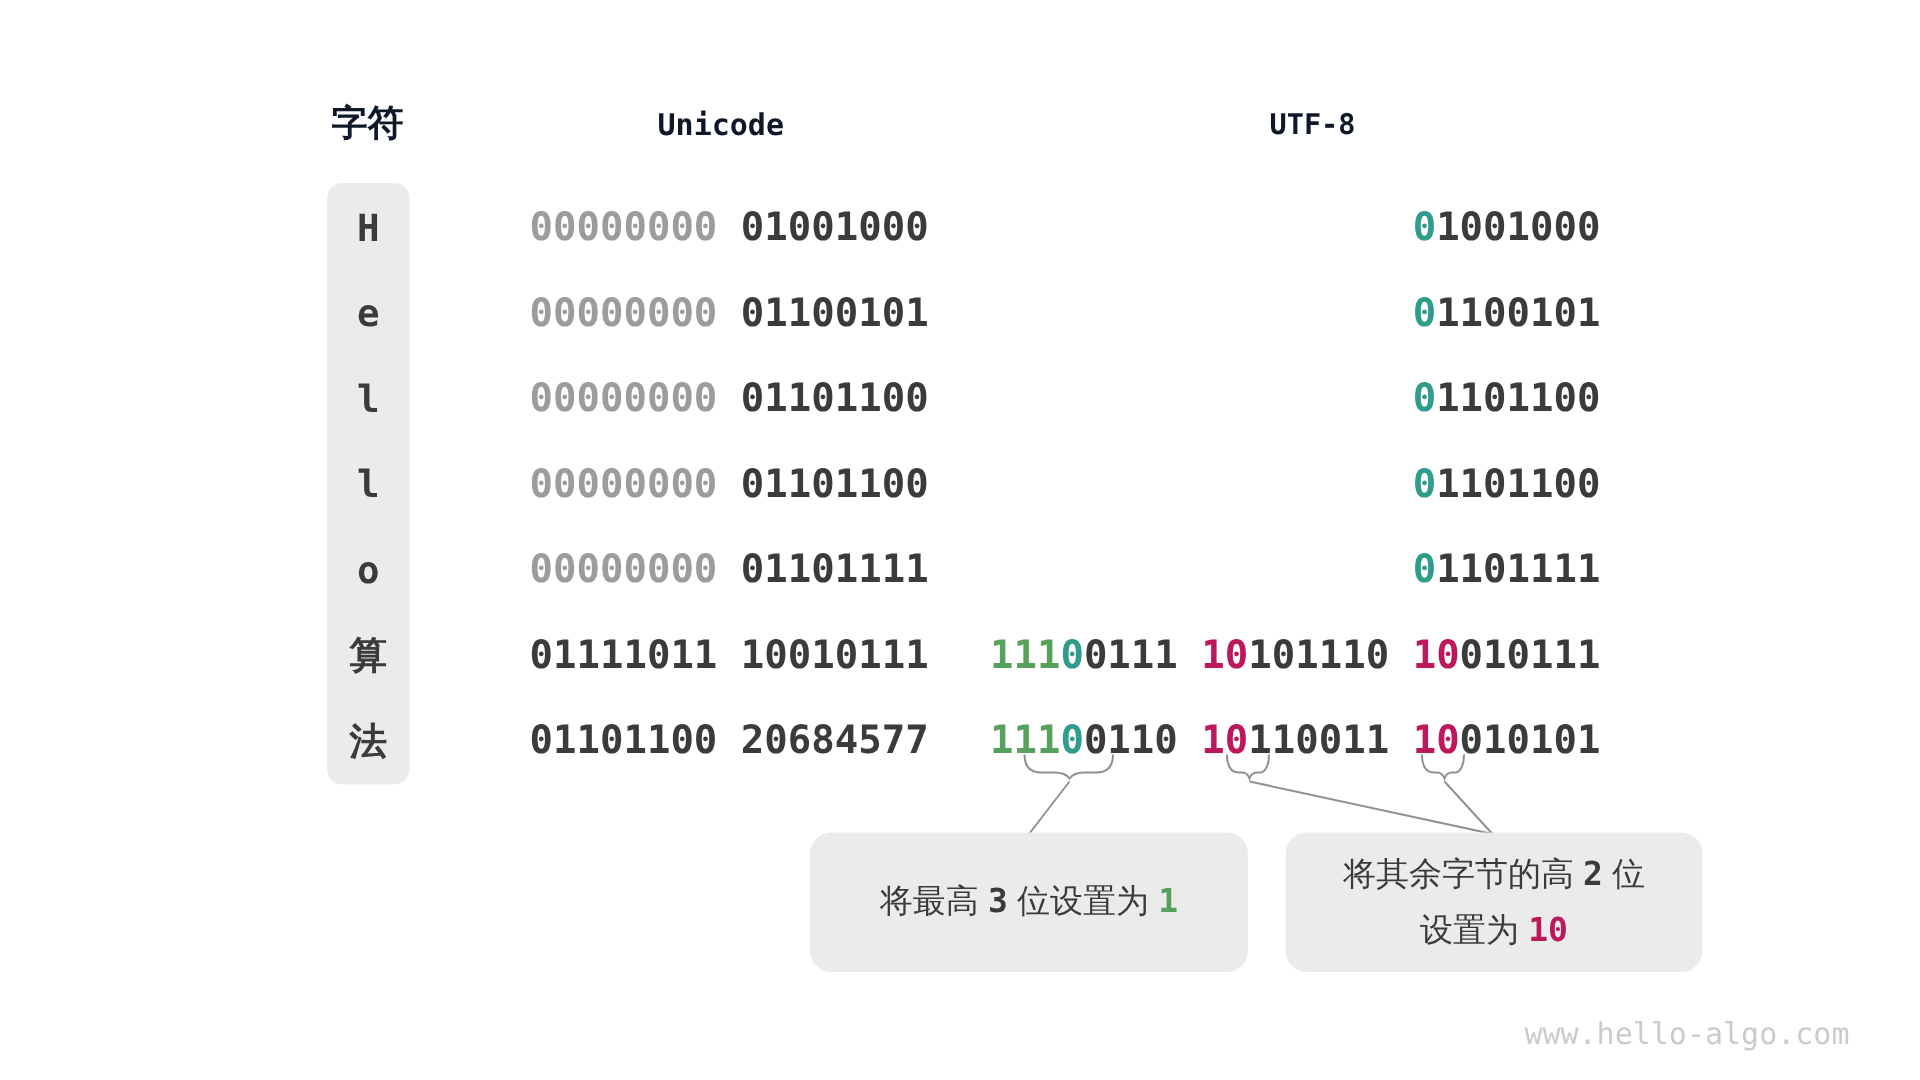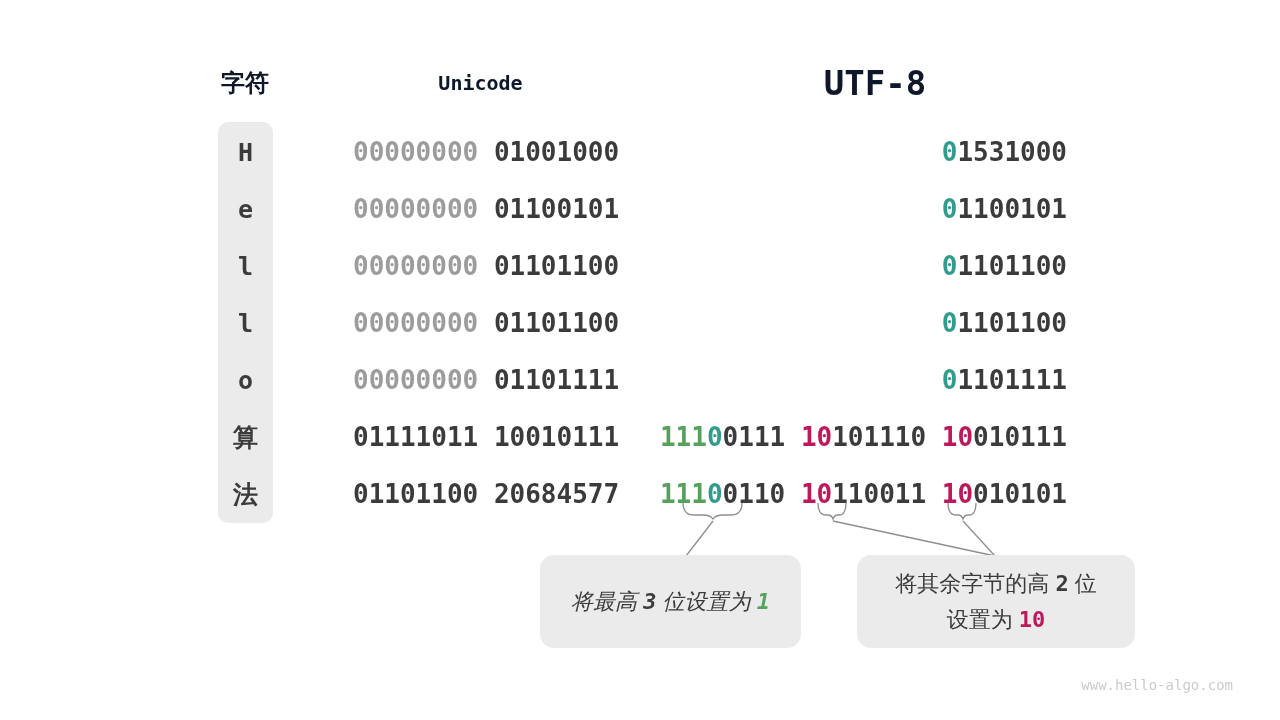--- a/index.html
+++ b/index.html
@@ -8,21 +8,21 @@
 
   .canvas { position: absolute; left: 0; top: 0; width: 1280px; height: 720px; }
 
   .mono { font-family: "DejaVu Sans Mono", monospace; }
 
   
   .hdr { position: absolute; top: 68px; height: 30px; line-height: 30px;
          text-align: center; font-weight: bold; color: #0f172a; }
   .hdr-char    { left: 214px; width: 62px;  font-size: 24px; }
   .hdr-unicode { left: 353px; width: 255px; font-size: 20px; font-family: "DejaVu Sans Mono", monospace; }
-  .hdr-utf8    { left: 683px; width: 384px; font-size: 34px; font-family: "DejaVu Sans Mono", monospace; }
+  .hdr-utf8    { left: 683px; width: 384px; font-size: 19px; font-family: "DejaVu Sans Mono", monospace; }
 
   
   .char-pill { position: absolute; left: 218px; top: 122px; width: 55px; height: 401px;
                background: #ebebeb; border-radius: 10px; }
 
   
   #rows { position: absolute; left: 0; top: 123px; width: 1280px; height: 400px;
           display: flex; flex-direction: column; }
   .row { flex: 1; position: relative; }
   .cell { position: absolute; top: 50%; transform: translateY(-50%);
@@ -41,46 +41,46 @@
   
   #connectors { position: absolute; left: 0; top: 0; width: 1280px; height: 720px;
                 pointer-events: none; }
   #connectors path, #connectors line { fill: none; stroke: #8f8f8f; stroke-width: 1.3; }
 
   
   .callout { position: absolute; top: 555px; height: 93px; background: #ebebeb;
              border-radius: 14px; display: flex; flex-direction: column;
              justify-content: center; align-items: center; gap: 2px;
              color: #3b3b3b; font-size: 22px; }
-  .callout-1 { left: 540px; width: 261px; font-style: italic; }
+  .callout-1 { left: 540px; width: 292px; }
   .callout-2 { left: 857px; width: 278px; }
   .co-line { line-height: 34px; white-space: pre; text-align: center; }
   .co-line .mono { font-weight: bold; font-size: 22px; }
 
   
   .watermark { position: absolute; right: 47px; top: 677px;
-               font-family: "DejaVu Sans Mono", monospace; font-size: 14px;
+               font-family: "DejaVu Sans Mono", monospace; font-size: 20px;
                color: #cbcbcb; }
 </style>
 </head>
 <body>
 
 <div class="canvas">
 
   <div class="hdr hdr-char">字符</div>
   <div class="hdr hdr-unicode">Unicode</div>
   <div class="hdr hdr-utf8">UTF-8</div>
 
   <div class="char-pill"></div>
 
   <div id="rows">
       <div class="row">
         <div class="cell cell-char">H</div>
         <div class="cell cell-unicode"><span class="seg-gray">00000000</span><span class="seg-dark"> </span><span class="seg-dark">01001000</span></div>
-        <div class="cell cell-utf8"><span class="seg-teal">0</span><span class="seg-dark">1531000</span></div>
+        <div class="cell cell-utf8"><span class="seg-teal">0</span><span class="seg-dark">1001000</span></div>
       </div>
       <div class="row">
         <div class="cell cell-char">e</div>
         <div class="cell cell-unicode"><span class="seg-gray">00000000</span><span class="seg-dark"> </span><span class="seg-dark">01100101</span></div>
         <div class="cell cell-utf8"><span class="seg-teal">0</span><span class="seg-dark">1100101</span></div>
       </div>
       <div class="row">
         <div class="cell cell-char">l</div>
         <div class="cell cell-unicode"><span class="seg-gray">00000000</span><span class="seg-dark"> </span><span class="seg-dark">01101100</span></div>
         <div class="cell cell-utf8"><span class="seg-teal">0</span><span class="seg-dark">1101100</span></div>

